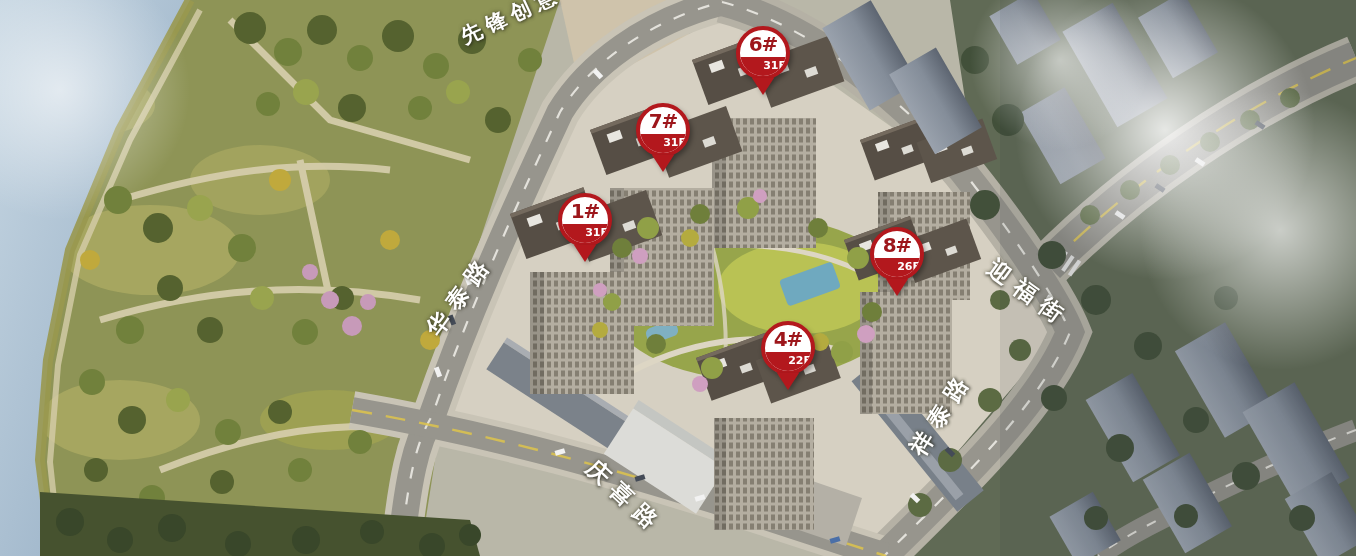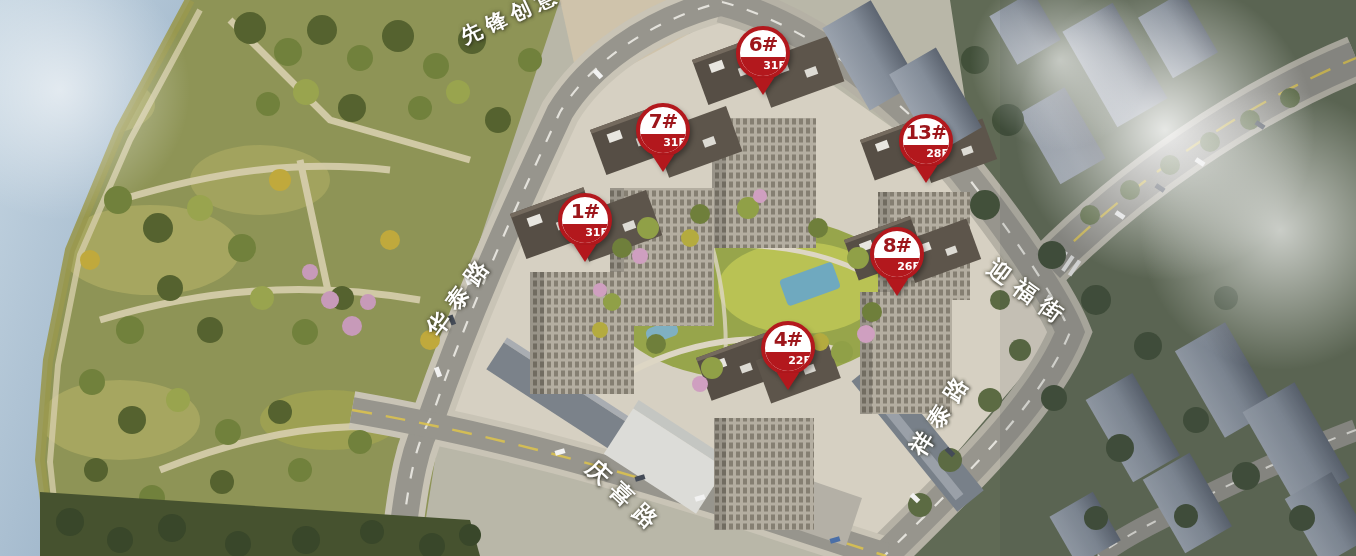--- a/index.html
+++ b/index.html
@@ -436,21 +436,14 @@
   </div>
 
   <div class="pin" style="left:763px;top:95px;">
     <div class="pin-circle">
       <span class="pin-num">6#</span>
       <span class="pin-floor">31F</span>
     </div>
     <div class="pin-tail"></div>
   </div>
 
-  <div class="pin" style="left:926px;top:183px;">
-    <div class="pin-circle">
-      <span class="pin-num">13#</span>
-      <span class="pin-floor">28F</span>
-    </div>
-    <div class="pin-tail"></div>
-  </div>
 
 </div>
 
 </body></html>

